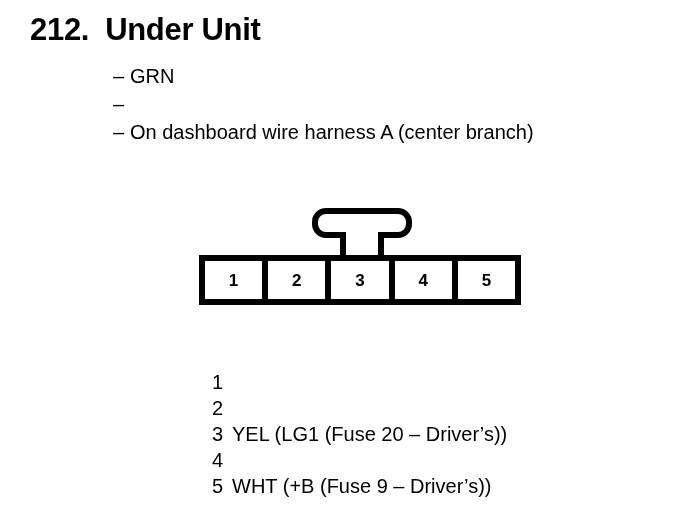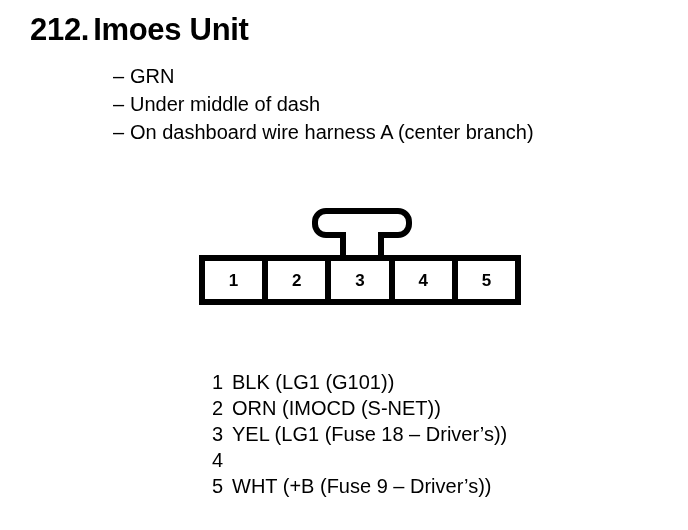--- a/index.html
+++ b/index.html
@@ -22,21 +22,21 @@
     position: absolute;
     left: 30px;
     top: 12px;
     display: flex;
     align-items: baseline;
     font-weight: bold;
     font-size: 31px;
     letter-spacing: -0.3px;
     white-space: nowrap;
   }
-  .heading-number { margin-right: 4px; }
+  .heading-number { margin-right: 16px; }
 
   
   .bullets {
     position: absolute;
     left: 113px;
     top: 62px;
     font-size: 20px;
     line-height: 28px;
     white-space: nowrap;
   }
@@ -127,31 +127,30 @@
   .legend-num {
     width: 20px;
     flex: 0 0 20px;
   }
 </style>
 </head>
 <body>
 
 <div class="heading">
   <span class="heading-number">212.</span>
-  <span>Imoes Unit</span>
+  <span>Under Unit</span>
 </div>
 
 <div class="bullets">
   <div class="bullet-line">
     <span class="bullet-dash">–</span>
     <span>GRN</span>
   </div>
   <div class="bullet-line">
     <span class="bullet-dash">–</span>
-    <span>Under middle of dash</span>
   </div>
   <div class="bullet-line">
     <span class="bullet-dash">–</span>
     <span>On dashboard wire harness A (center branch)</span>
   </div>
 </div>
 
 <div class="connector">
   <div class="latch"></div>
   <div class="latch-neck"></div>
@@ -161,29 +160,27 @@
     <div class="cavity">2</div>
     <div class="cavity">3</div>
     <div class="cavity">4</div>
     <div class="cavity">5</div>
   </div>
 </div>
 
 <div class="legend">
   <div class="legend-row">
     <span class="legend-num">1</span>
-    <span>BLK (LG1 (G101))</span>
   </div>
   <div class="legend-row">
     <span class="legend-num">2</span>
-    <span>ORN (IMOCD (S-NET))</span>
   </div>
   <div class="legend-row">
     <span class="legend-num">3</span>
-    <span>YEL (LG1 (Fuse 18 – Driver’s))</span>
+    <span>YEL (LG1 (Fuse 20 – Driver’s))</span>
   </div>
   <div class="legend-row">
     <span class="legend-num">4</span>
   </div>
   <div class="legend-row">
     <span class="legend-num">5</span>
     <span>WHT (+B (Fuse 9 – Driver’s))</span>
   </div>
 </div>
 

